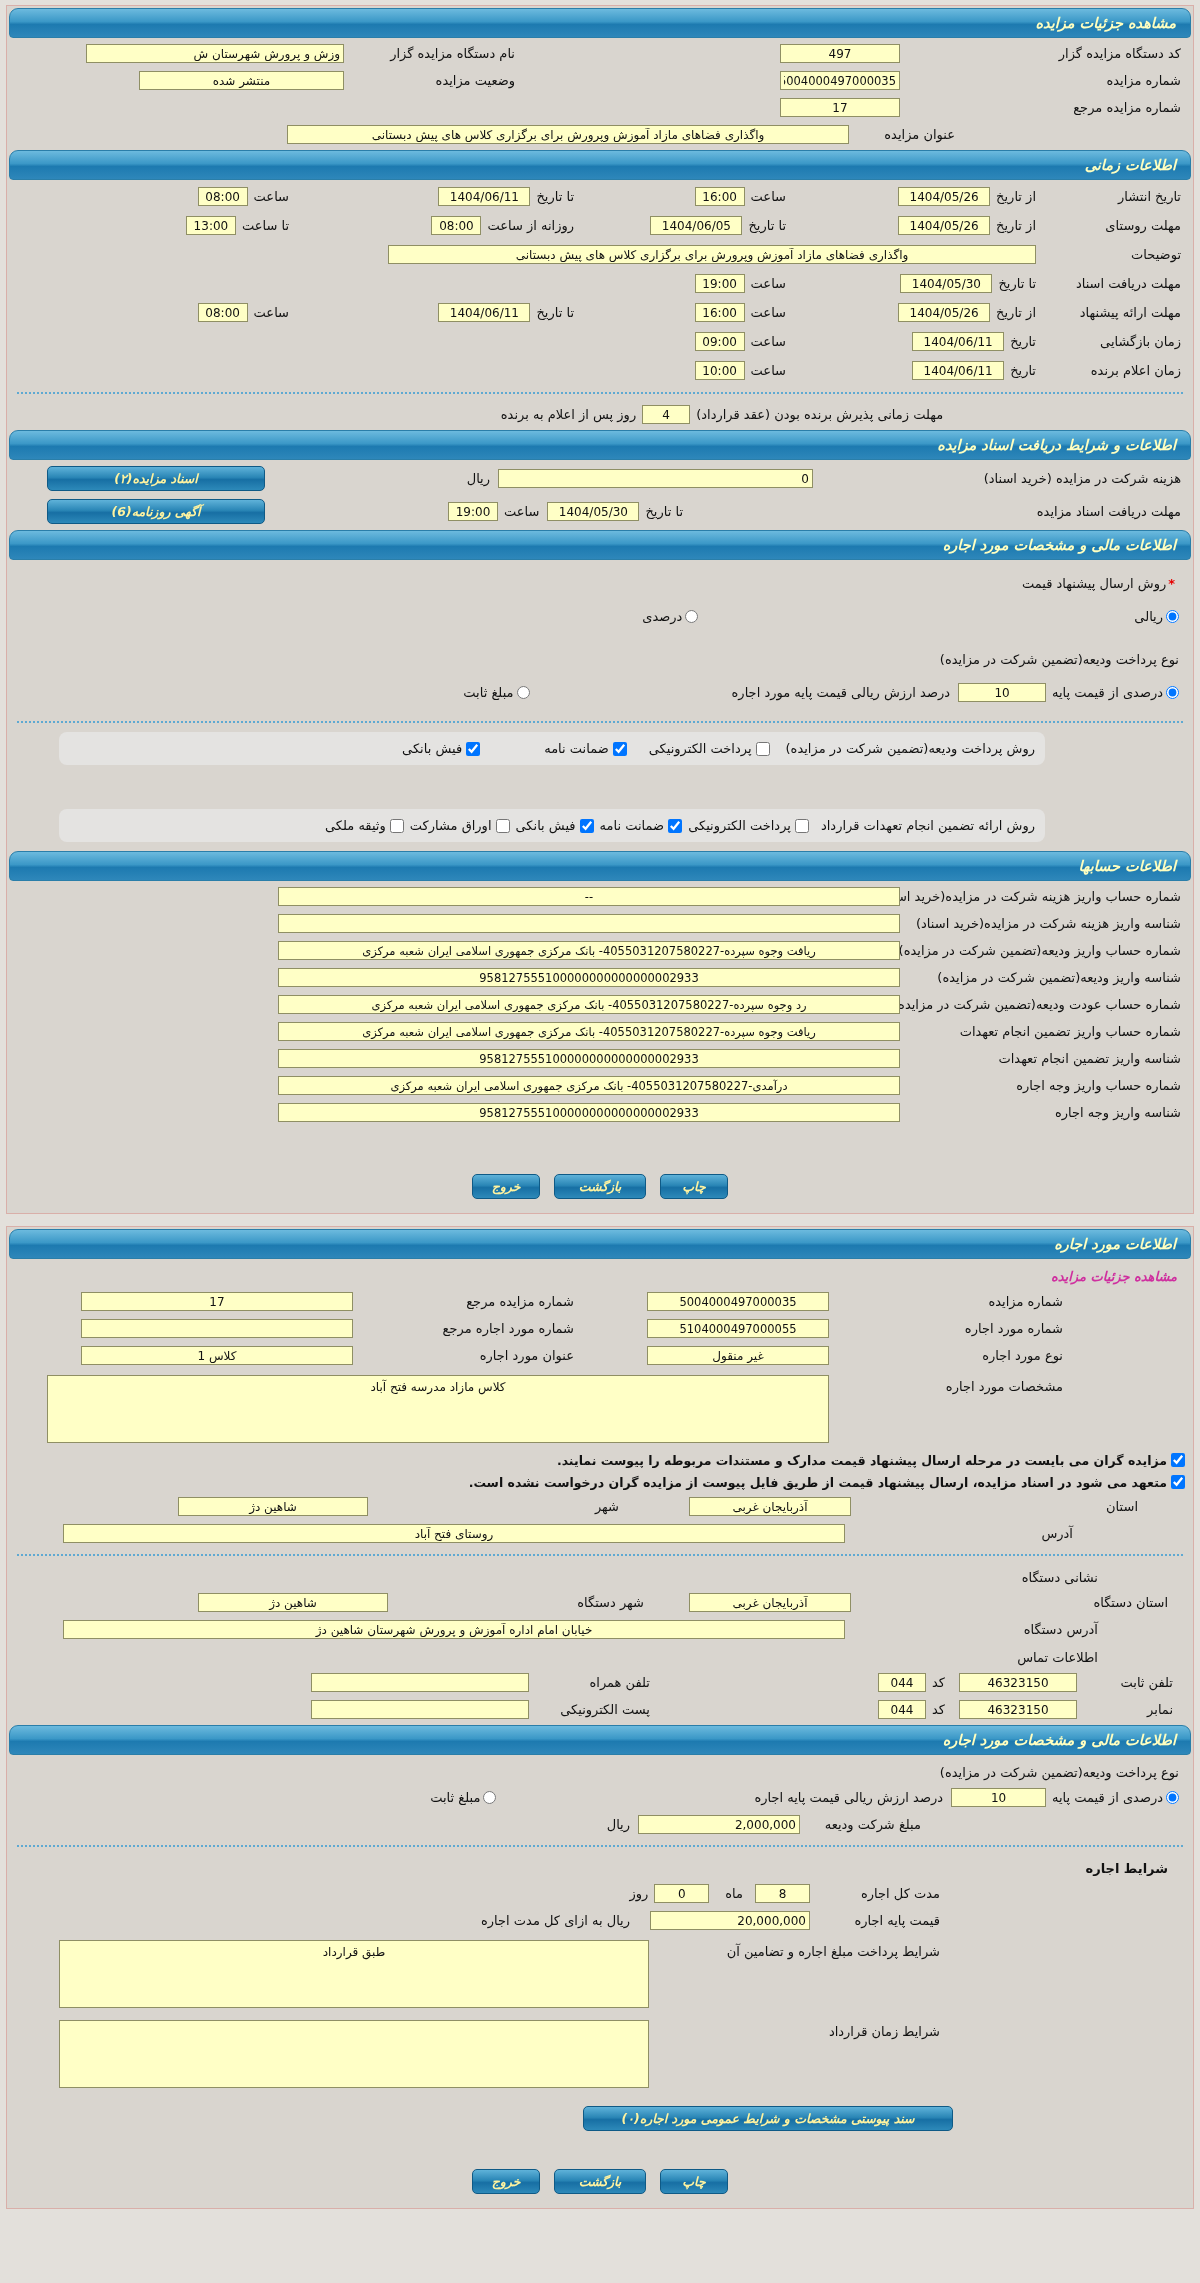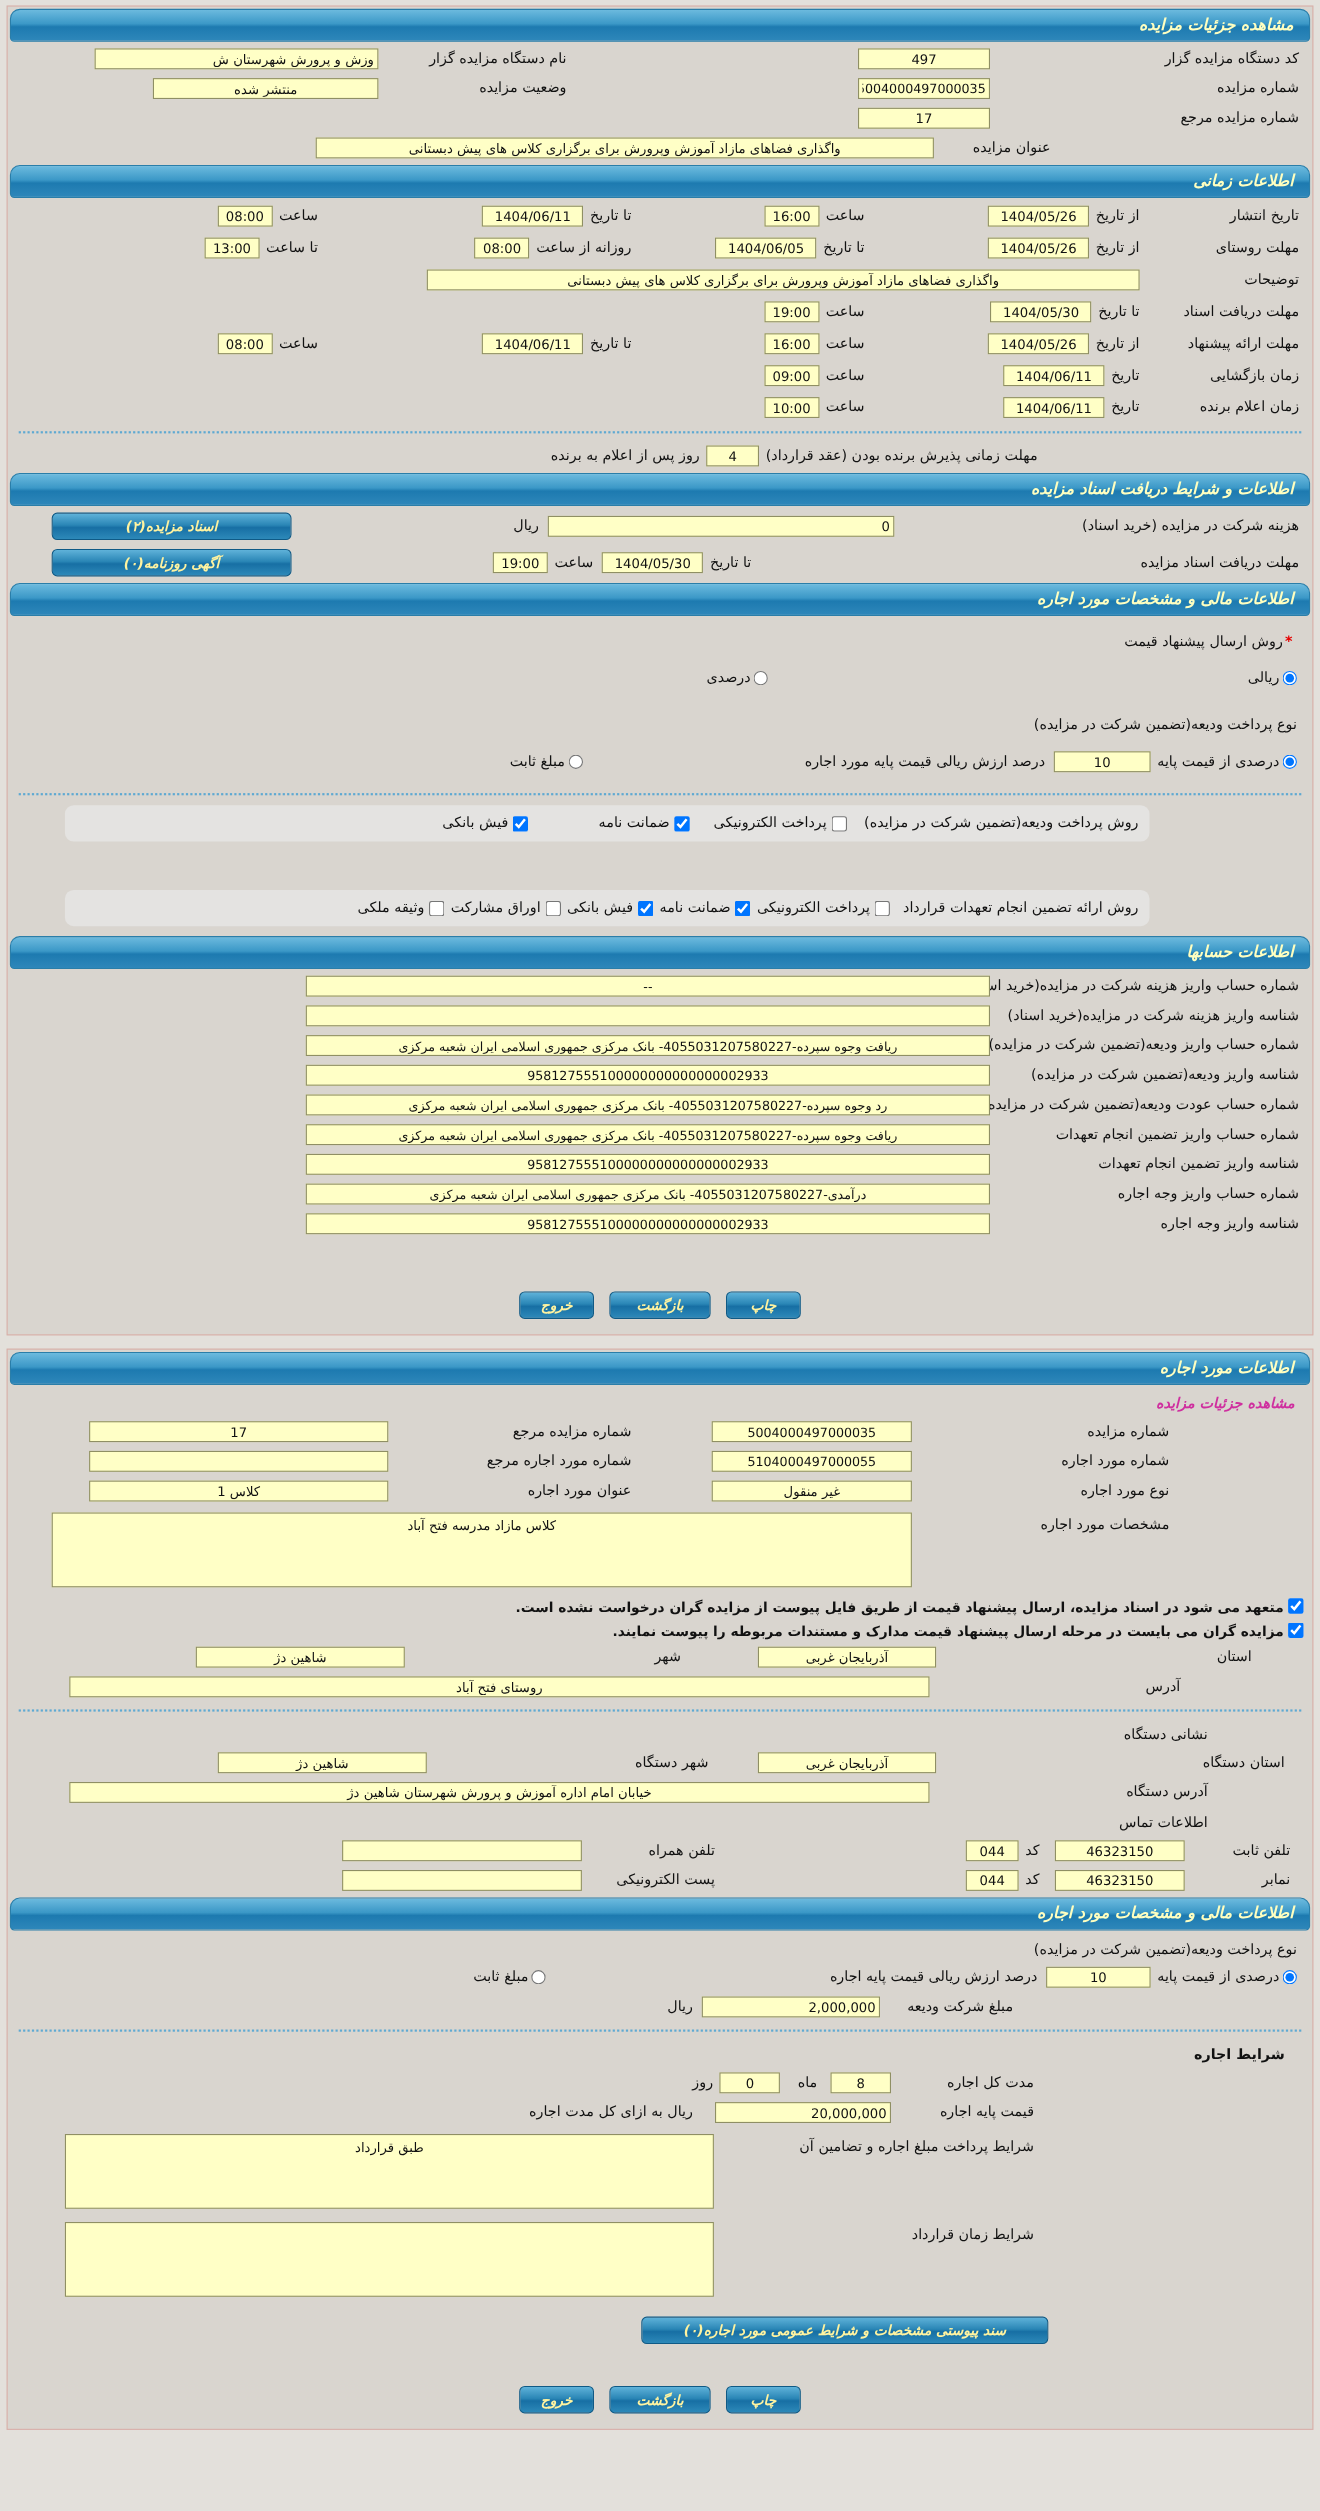--- a/index.html
+++ b/index.html
@@ -207,21 +207,21 @@
   </div>
 
   <div class="row">
     <span class="lab" style="width:300px">مهلت دریافت اسناد مزایده</span>
     <span class="pair" style="margin-right:192px">
       <span class="lab">تا تاریخ</span>
       <input class="f c" style="width: 92px;" readonly="" value="1404/05/30">
       <span class="lab" style="margin-right:8px">ساعت</span>
       <input class="f c" style="width: 50px;" readonly="" value="19:00">
     </span>
-    <button class="btn" style="width:218px;margin-right:auto;margin-left:28px">آگهی روزنامه(۰)</button>
+    <button class="btn" style="width:218px;margin-right:auto;margin-left:28px">آگهی روزنامه(6)</button>
   </div>
 
   <div class="hdr">اطلاعات مالی و مشخصات مورد اجاره</div>
 
   <div class="row" style="padding:14px 18px 4px 12px">
     <span class="req">*</span>
     <span class="lab">روش ارسال پیشنهاد قیمت</span>
   </div>
 
   <div class="row" style="padding:14px 14px">
@@ -371,25 +371,25 @@
     <input class="f c" style="width: 272px;" readonly="" value="کلاس 1">
   </div>
 
   <div class="row" style="align-items:flex-start;padding:6px 12px;padding-right:130px">
     <span class="lab" style="width:228px;padding-top:4px">مشخصات مورد اجاره</span>
     <textarea class="f" style="width: 782px;" readonly="">کلاس مازاد مدرسه فتح آباد</textarea>
   </div>
 
   <div class="row" style="padding:2px 8px;min-height:22px">
     <input type="checkbox" class="chk" checked="" style="">
-    <span class="lab" style="font-weight:bold;font-size:12.5px">متعهد می شود در اسناد مزایده، ارسال پیشنهاد قیمت از طریق فایل پیوست از مزایده گران درخواست نشده است.</span>
+    <span class="lab" style="font-weight:bold;font-size:12.5px">مزایده گران می بایست در مرحله ارسال پیشنهاد قیمت مدارک و مستندات مربوطه را پیوست نمایند.</span>
   </div>
   <div class="row" style="padding:2px 8px;min-height:22px">
     <input type="checkbox" class="chk" checked="" style="">
-    <span class="lab" style="font-weight:bold;font-size:12.5px">مزایده گران می بایست در مرحله ارسال پیشنهاد قیمت مدارک و مستندات مربوطه را پیوست نمایند.</span>
+    <span class="lab" style="font-weight:bold;font-size:12.5px">متعهد می شود در اسناد مزایده، ارسال پیشنهاد قیمت از طریق فایل پیوست از مزایده گران درخواست نشده است.</span>
   </div>
 
 
   <div class="row" style="padding-right:55px">
     <span class="lab" style="width:48px">استان</span>
     <input class="f c" style="width: 162px; margin-right: 233px;" readonly="" value="آذربایجان غربی">
     <span class="lab" style="margin-right:70px;width:45px">شهر</span>
     <input class="f c" style="width: 190px; margin-right: 200px;" readonly="" value="شاهین دژ">
   </div>
 

